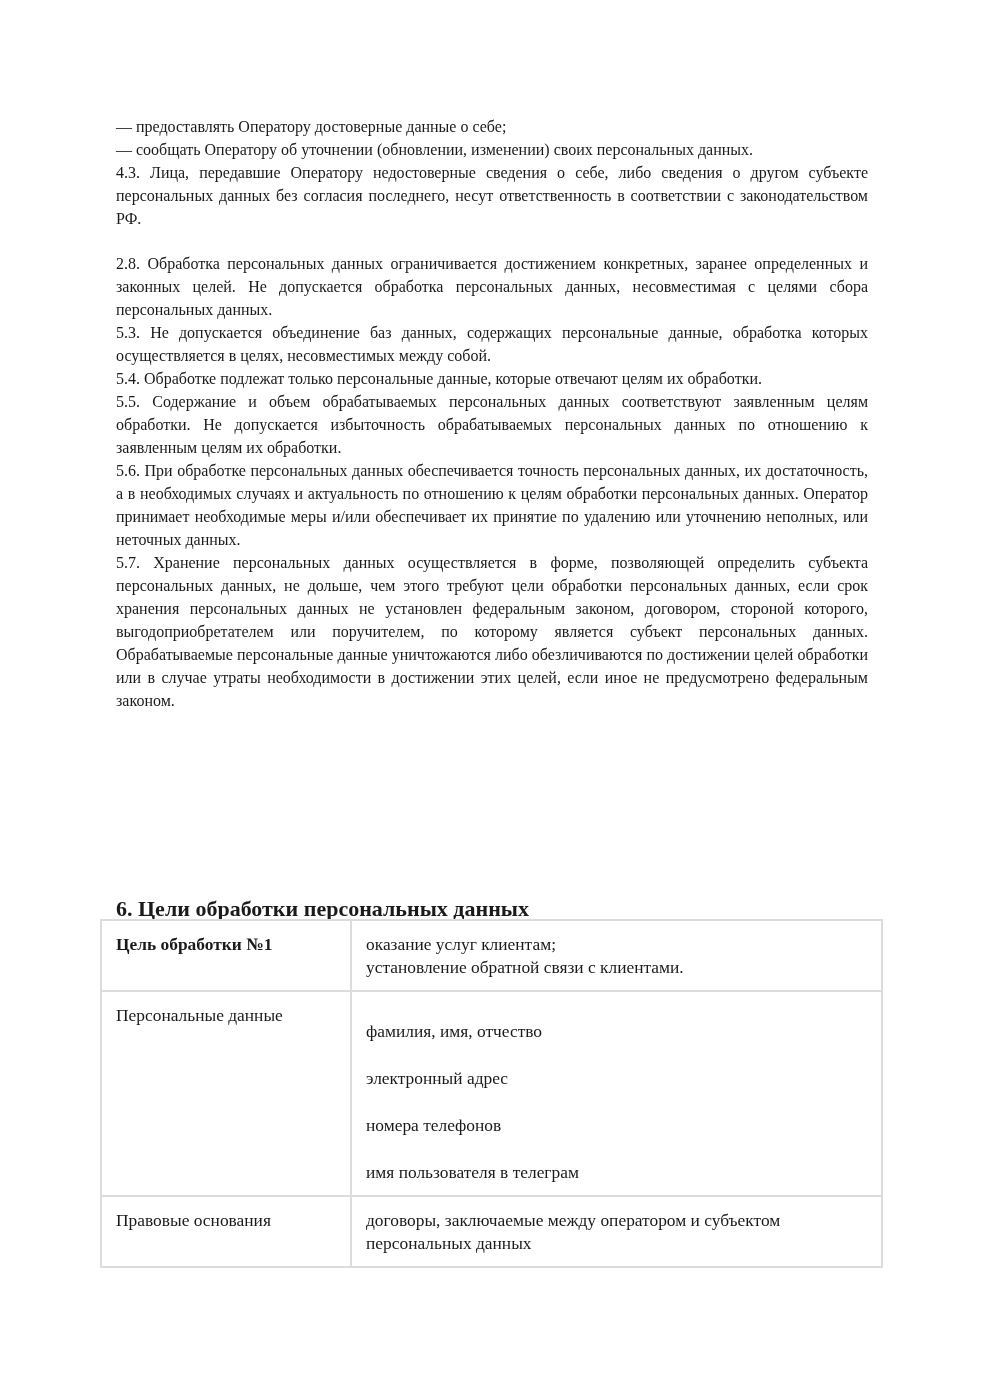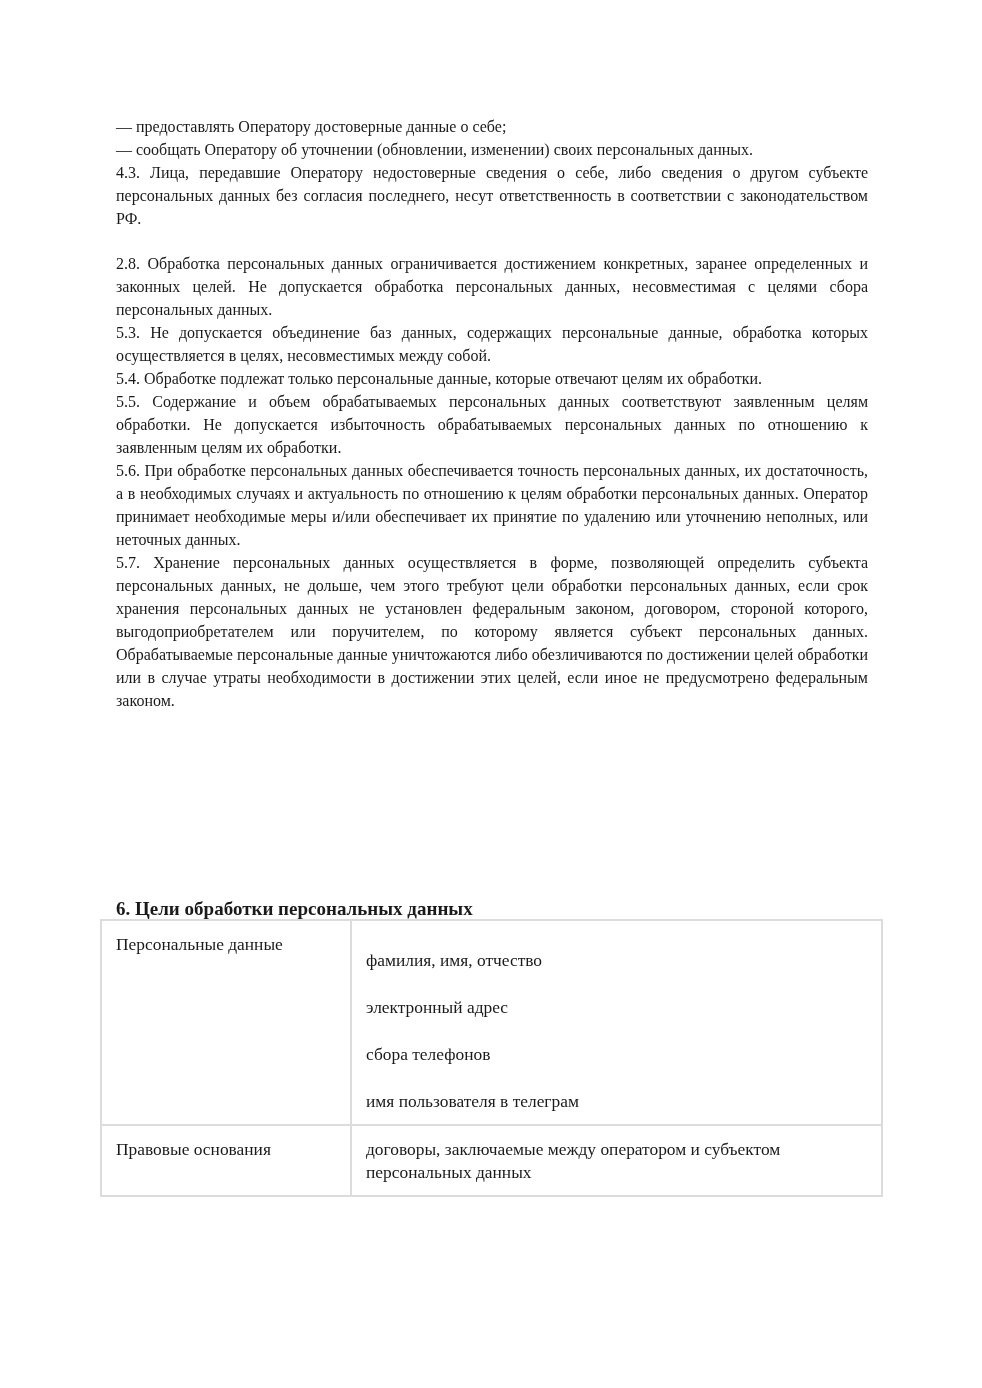--- a/index.html
+++ b/index.html
@@ -8,21 +8,21 @@
     font-family: "Liberation Serif", "DejaVu Serif", serif;
     color: #1a1a1a;
   }
   .page {
     position: absolute; left: 116px; top: 115px; width: 752px;
     font-size: 16px; line-height: 23px;
   }
   .p { text-align: justify; margin: 0; }
   .heading { font-weight: bold; margin: 0; text-align: left; }
   .gap { height: 22px; }
-  .table-title { position: absolute; left: 116px; top: 897px; font-weight: bold; font-size: 19px; line-height: 23px; margin: 0; }
+  .table-title { position: absolute; left: 116px; top: 897px; font-weight: bold; font-size: 22px; line-height: 23px; margin: 0; }
   table.goals {
     position: absolute; left: 100px; top: 919px; width: 783px;
     border-collapse: collapse;
     font-size: 17.4px; line-height: 23px;
   }
   table.goals td {
     border: 2px solid #dcdcdc;
     vertical-align: top;
     padding: 12px 14px 11px 14px;
   }
@@ -45,26 +45,33 @@
   <p class="p">5.4. Обработке подлежат только персональные данные, которые отвечают целям их обработки.</p>
   <p class="p">5.5. Содержание и объем обрабатываемых персональных данных соответствуют заявленным целям обработки. Не допускается избыточность обрабатываемых персональных данных по отношению к заявленным целям их обработки.</p>
   <p class="p">5.6. При обработке персональных данных обеспечивается точность персональных данных, их достаточность, а в необходимых случаях и актуальность по отношению к целям обработки персональных данных. Оператор принимает необходимые меры и/или обеспечивает их принятие по удалению или уточнению неполных, или неточных данных.</p>
   <p class="p">5.7. Хранение персональных данных осуществляется в форме, позволяющей определить субъекта персональных данных, не дольше, чем этого требуют цели обработки персональных данных, если срок хранения персональных данных не установлен федеральным законом, договором, стороной которого, выгодоприобретателем или поручителем, по которому является субъект персональных данных. Обрабатываемые персональные данные уничтожаются либо обезличиваются по достижении целей обработки или в случае утраты необходимости в достижении этих целей, если иное не предусмотрено федеральным законом.</p>
 </div>
 
 <p class="table-title">6. Цели обработки персональных данных</p>
 
 <table class="goals">
   <tbody>
+      <tr>
+    <td class="c1 bold">Цель обработки №1</td>
+    <td class="c2">
+      <div>оказание услуг клиентам;</div>
+      <div>установление обратной связи с клиентами.</div>
+    </td>
+  </tr>
   <tr>
     <td class="c1">Персональные данные</td>
     <td class="c2">
       <p class="item">фамилия, имя, отчество</p>
       <p class="item">электронный адрес</p>
-      <p class="item">сбора телефонов</p>
+      <p class="item">номера телефонов</p>
       <p class="item">имя пользователя в телеграм</p>
     </td>
   </tr>
   <tr>
     <td class="c1">Правовые основания</td>
     <td class="c2">договоры, заключаемые между оператором и субъектом персональных данных</td>
   </tr>
 </tbody>
   </table>
 

